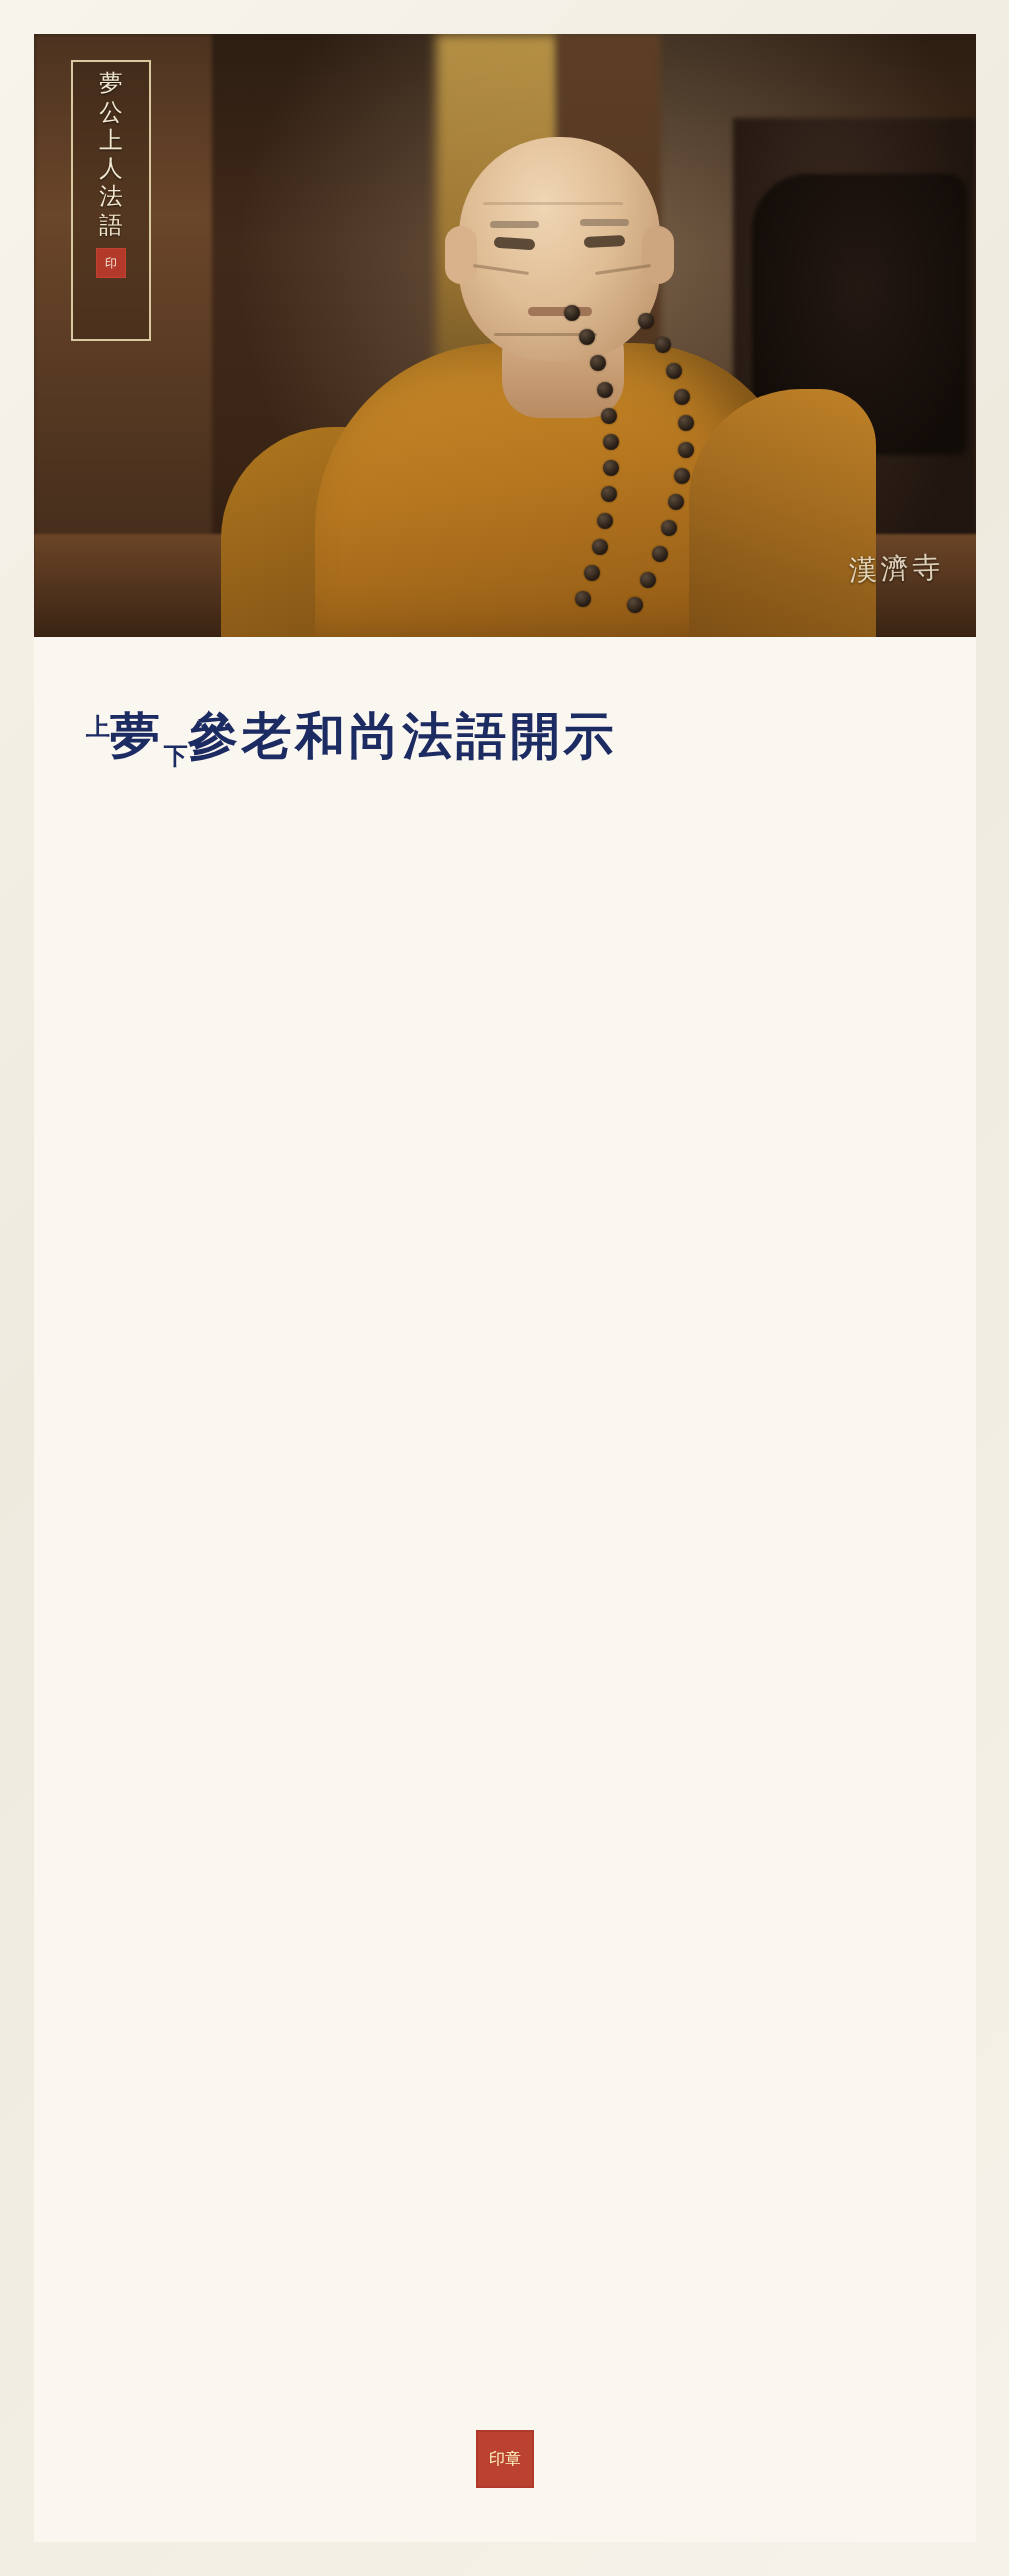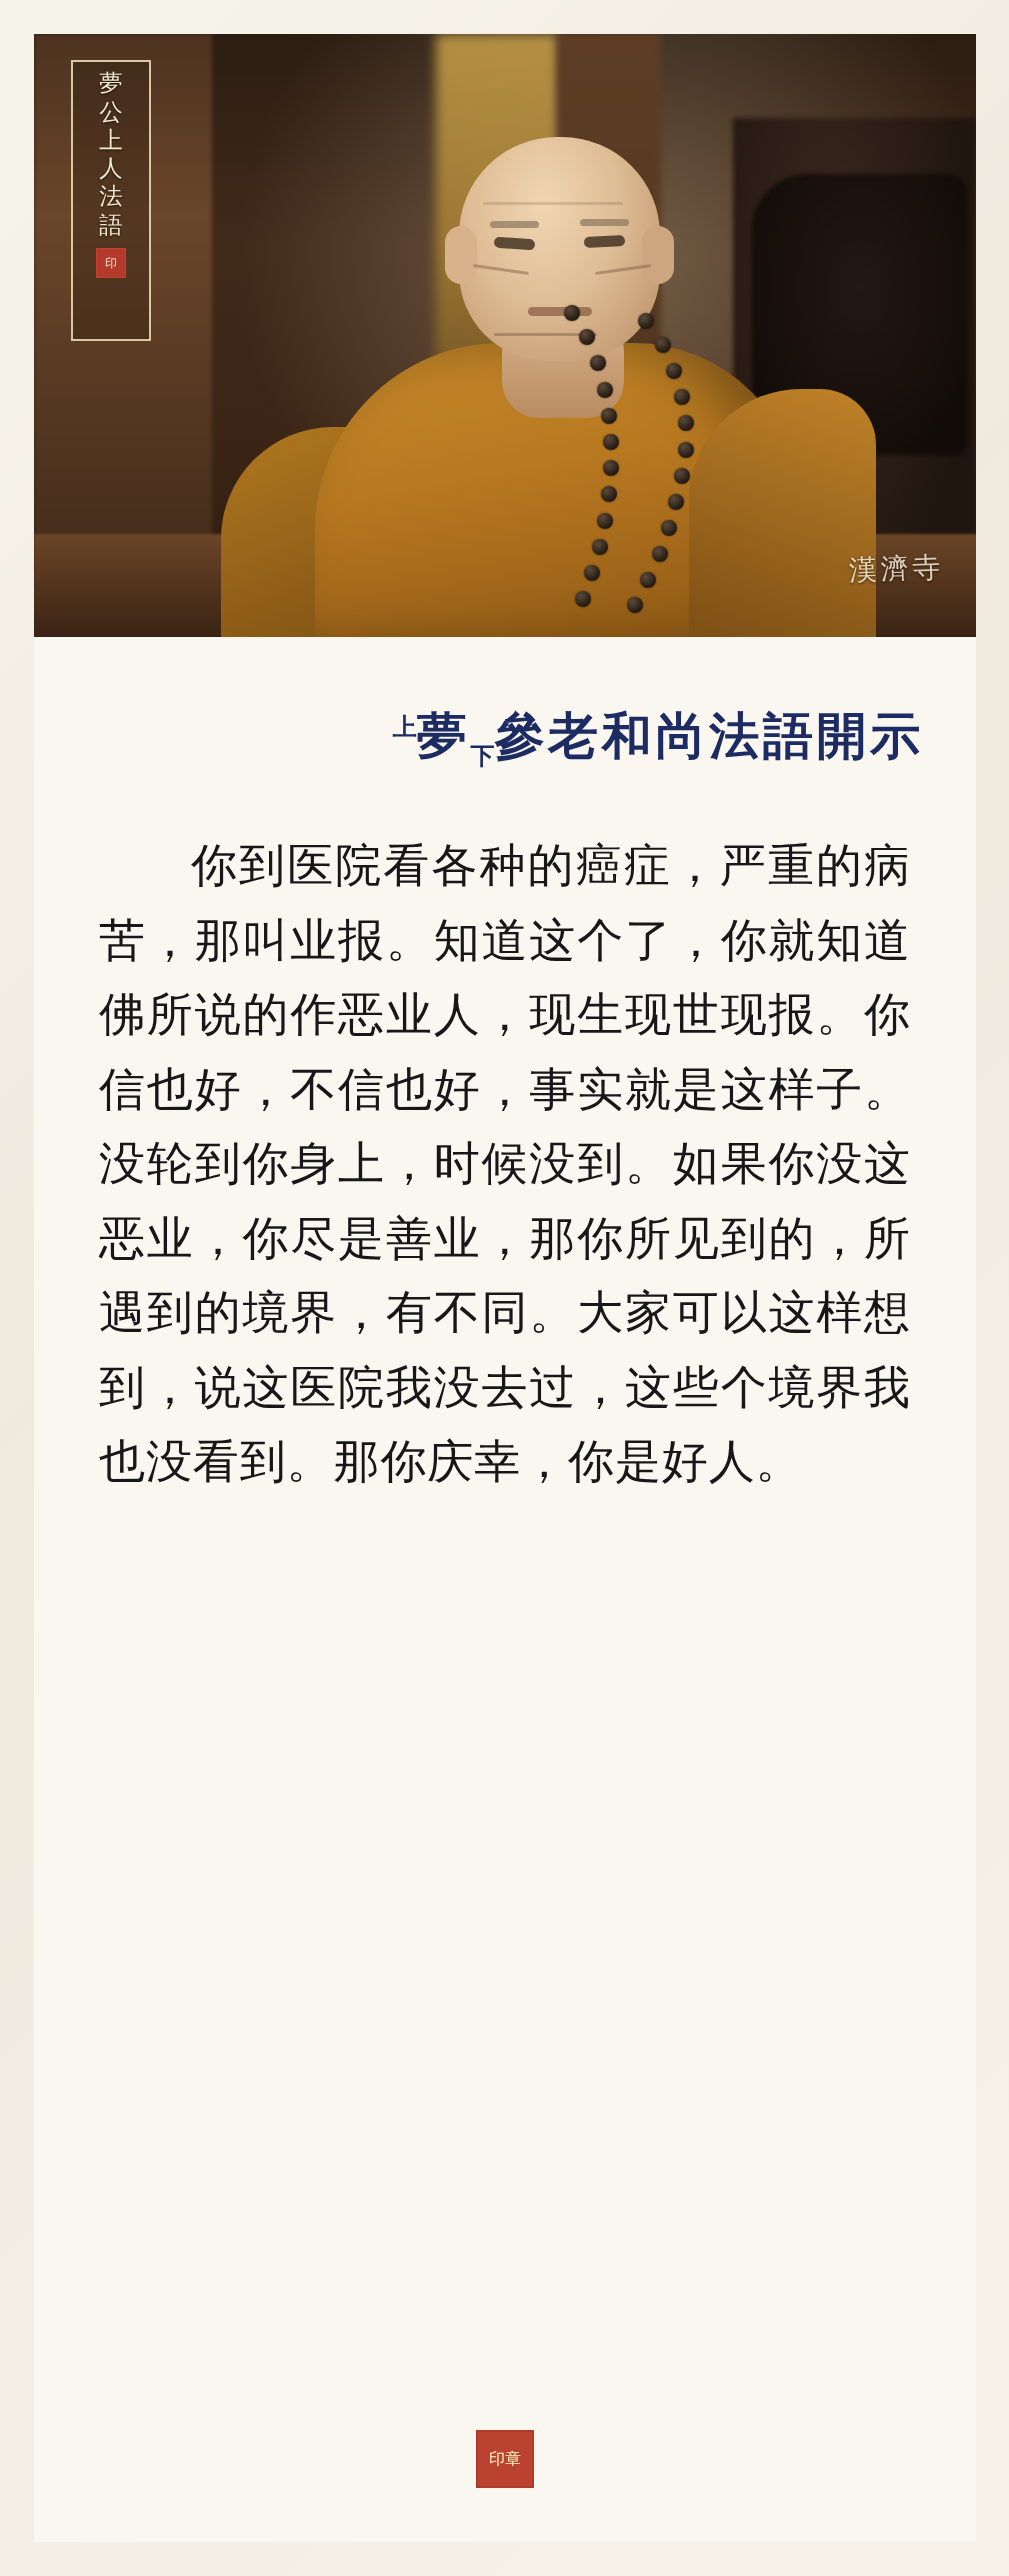--- a/index.html
+++ b/index.html
@@ -262,21 +262,21 @@
   
   .content {
     position: relative;
     padding: 49px 52px 0 52px;
     background: #faf7f0;
     height: calc(100% - 603px);
     box-sizing: border-box;
   }
 
   .headline {
-    text-align: right;
+    text-align: left;
     color: #1d2b63;
     font-size: 50px;
     letter-spacing: 3.7px;
     font-weight: 700;
     font-family: "DejaVu Serif", serif;
     margin: 17px 0 56px 0;
     white-space: nowrap;
   }
   .headline .sup {
     font-size: 24px;
@@ -391,21 +391,20 @@
         </div>
 
         <div class="photo-seal">漢濟寺</div>
       </div>
 
       <div class="content">
         <div class="headline">
           <span class="sup">上</span><span>夢</span><span class="sub">下</span><span>參老和尚法語開示</span>
         </div>
 
-        <div class="body-text">你到医院看各种的癌症，严重的病苦，那叫业报。知道这个了，你就知道佛所说的作恶业人，现生现世现报。你信也好，不信也好，事实就是这样子。没轮到你身上，时候没到。如果你没这恶业，你尽是善业，那你所见到的，所遇到的境界，有不同。大家可以这样想到，说这医院我没去过，这些个境界我也没看到。那你庆幸，你是好人。</div>
 
         <div class="footer-seal">印章</div>
       </div>
 
     </div>
   </div>
 </div>
 
 
 </body></html>

